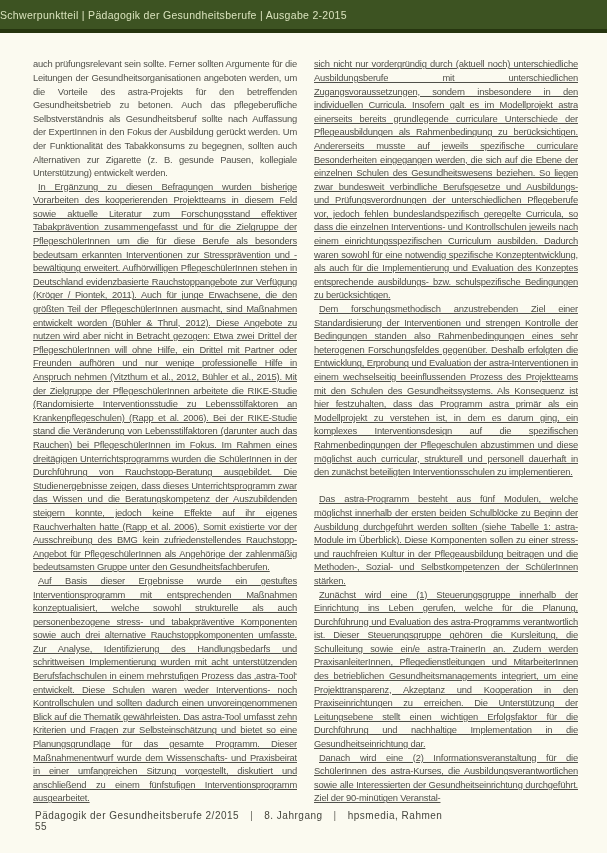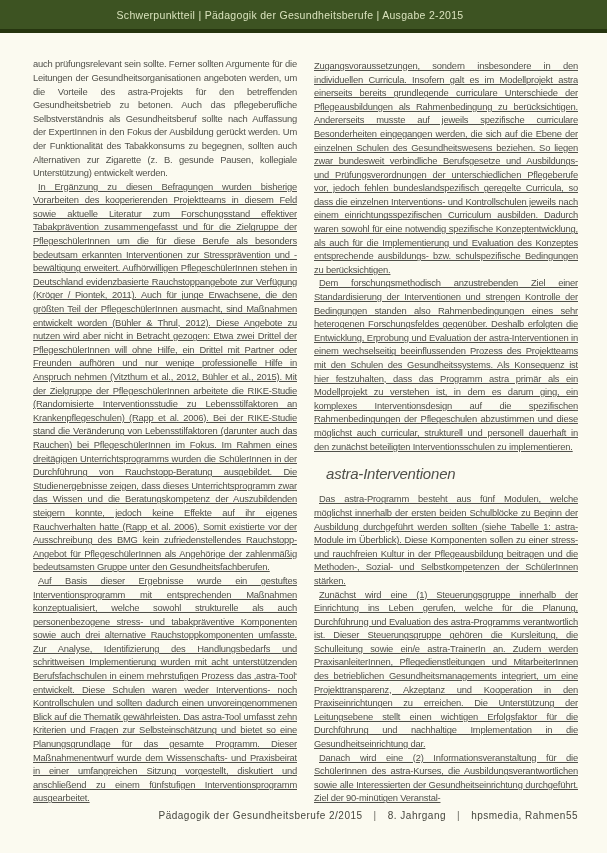--- a/index.html
+++ b/index.html
@@ -15,21 +15,21 @@
     overflow: hidden;
   }
   .header-bar {
     position: absolute;
     top: 0; left: 0; right: 0;
     height: 33px;
     background: #3d5322;
     border-bottom: 4px solid #26350f;
     display: flex;
     align-items: center;
-    justify-content: center;
+    justify-content: flex-start;
     padding-right: 27px;
     box-sizing: border-box;
   }
   .header-title {
     color: #d9e2bc;
     font-size: 10.5px;
     letter-spacing: 0.3px;
   }
   .content {
     position: absolute;
@@ -73,24 +73,25 @@
     font-weight: normal;
     color: #50504a;
   }
   .footer {
     position: absolute;
     top: 810px;
     left: 35px;
     right: 29px;
     display: flex;
     align-items: baseline;
-    justify-content: flex-end;
+    justify-content: center;
     font-size: 10px;
     color: #45453d;
     letter-spacing: 0.5px;
+    flex-direction: column;
   }
   .footer-left {
     display: flex;
     align-items: baseline;
     gap: 11px;
   }
   .footer-sep {
     color: #6a6a60;
   }
 </style>
@@ -109,21 +110,20 @@
     <p class="indent">Auf Basis dieser Ergebnisse wurde ein gestuftes Interventionsprogramm mit entsprechenden Maßnahmen konzeptualisiert, welche sowohl strukturelle als auch personenbezogene stress- und tabakpräventive Komponenten sowie auch drei alternative Rauchstoppkomponenten umfasste. Zur Analyse, Identifizierung des Handlungsbedarfs und schrittweisen Implementierung wurden mit acht unterstützenden Berufsfachschulen in einem mehrstufigen Prozess das ‚astra-Tool‘ entwickelt. Diese Schulen waren weder Interventions- noch Kontrollschulen und sollten dadurch einen unvoreingenommenen Blick auf die Thematik gewährleisten. Das astra-Tool umfasst zehn Kriterien und Fragen zur Selbsteinschätzung und bietet so eine Planungsgrundlage für das gesamte Programm. Dieser Maßnahmenentwurf wurde dem Wissenschafts- und Praxisbeirat in einer umfangreichen Sitzung vorgestellt, diskutiert und anschließend zu einem fünfstufigen Interventionsprogramm ausgearbeitet.</p>
   </div>
 
   <div class="column">
     <div class="section">
       <h3 class="section-heading">astra als anwendungsorientierte Forschung</h3>
       <p class="indent">Im Modellprojekt stellte vor allem die Heterogenität der Zielgruppe „Pflegeberufe“ eine Herausforderung dar. Dies zeigte sich nicht nur vordergründig durch (aktuell noch) unterschiedliche Ausbildungsberufe mit unterschiedlichen Zugangsvoraussetzungen, sondern insbesondere in den individuellen Curricula. Insofern galt es im Modellprojekt astra einerseits bereits grundlegende curriculare Unterschiede der Pflegeausbildungen als Rahmenbedingung zu berücksichtigen. Andererseits musste auf jeweils spezifische curriculare Besonderheiten eingegangen werden, die sich auf die Ebene der einzelnen Schulen des Gesundheitswesens beziehen. So liegen zwar bundesweit verbindliche Berufsgesetze und Ausbildungs- und Prüfungsverordnungen der unterschiedlichen Pflegeberufe vor, jedoch fehlen bundeslandspezifisch geregelte Curricula, so dass die einzelnen Interventions- und Kontrollschulen jeweils nach einem einrichtungsspezifischen Curriculum ausbilden. Dadurch waren sowohl für eine notwendig spezifische Konzeptentwicklung, als auch für die Implementierung und Evaluation des Konzeptes entsprechende ausbildungs- bzw. schulspezifische Bedingungen zu berücksichtigen.</p>
       <p class="indent">Dem forschungsmethodisch anzustrebenden Ziel einer Standardisierung der Interventionen und strengen Kontrolle der Bedingungen standen also Rahmenbedingungen eines sehr heterogenen Forschungsfeldes gegenüber. Deshalb erfolgten die Entwicklung, Erprobung und Evaluation der astra-Interventionen in einem wechselseitig beeinflussenden Prozess des Projektteams mit den Schulen des Gesundheitssystems. Als Konsequenz ist hier festzuhalten, dass das Programm astra primär als ein Modellprojekt zu verstehen ist, in dem es darum ging, ein komplexes Interventionsdesign auf die spezifischen Rahmenbedingungen der Pflegeschulen abzustimmen und diese möglichst auch curricular, strukturell und personell dauerhaft in den zunächst beteiligten Interventionsschulen zu implementieren.</p>
     </div>
     <div class="section">
-      <h3 class="section-heading">astra-Interventionen</h3>
       <p class="indent">Das astra-Programm besteht aus fünf Modulen, welche möglichst innerhalb der ersten beiden Schulblöcke zu Beginn der Ausbildung durchgeführt werden sollten (siehe Tabelle 1: astra-Module im Überblick). Diese Komponenten sollen zu einer stress- und rauchfreien Kultur in der Pflegeausbildung beitragen und die Methoden-, Sozial- und Selbstkompetenzen der SchülerInnen stärken.</p>
       <p class="indent">Zunächst wird eine (1) Steuerungsgruppe innerhalb der Einrichtung ins Leben gerufen, welche für die Planung, Durchführung und Evaluation des astra-Programms verantwortlich ist. Dieser Steuerungsgruppe gehören die Kursleitung, die Schulleitung sowie ein/e astra-TrainerIn an. Zudem werden PraxisanleiterInnen, Pflegedienstleitungen und MitarbeiterInnen des betrieblichen Gesundheitsmanagements integriert, um eine Projekttransparenz, Akzeptanz und Kooperation in den Praxiseinrichtungen zu erreichen. Die Unterstützung der Leitungsebene stellt einen wichtigen Erfolgsfaktor für die Durchführung und nachhaltige Implementation in die Gesundheitseinrichtung dar.</p>
       <p class="indent">Danach wird eine (2) Informationsveranstaltung für die SchülerInnen des astra-Kurses, die Ausbildungsverantwortlichen sowie alle Interessierten der Gesundheitseinrichtung durchgeführt. Ziel der 90-minütigen Veranstal-</p>
     </div>
   </div>
 
 </div>
 
 <div class="footer">
   <div class="footer-left">

